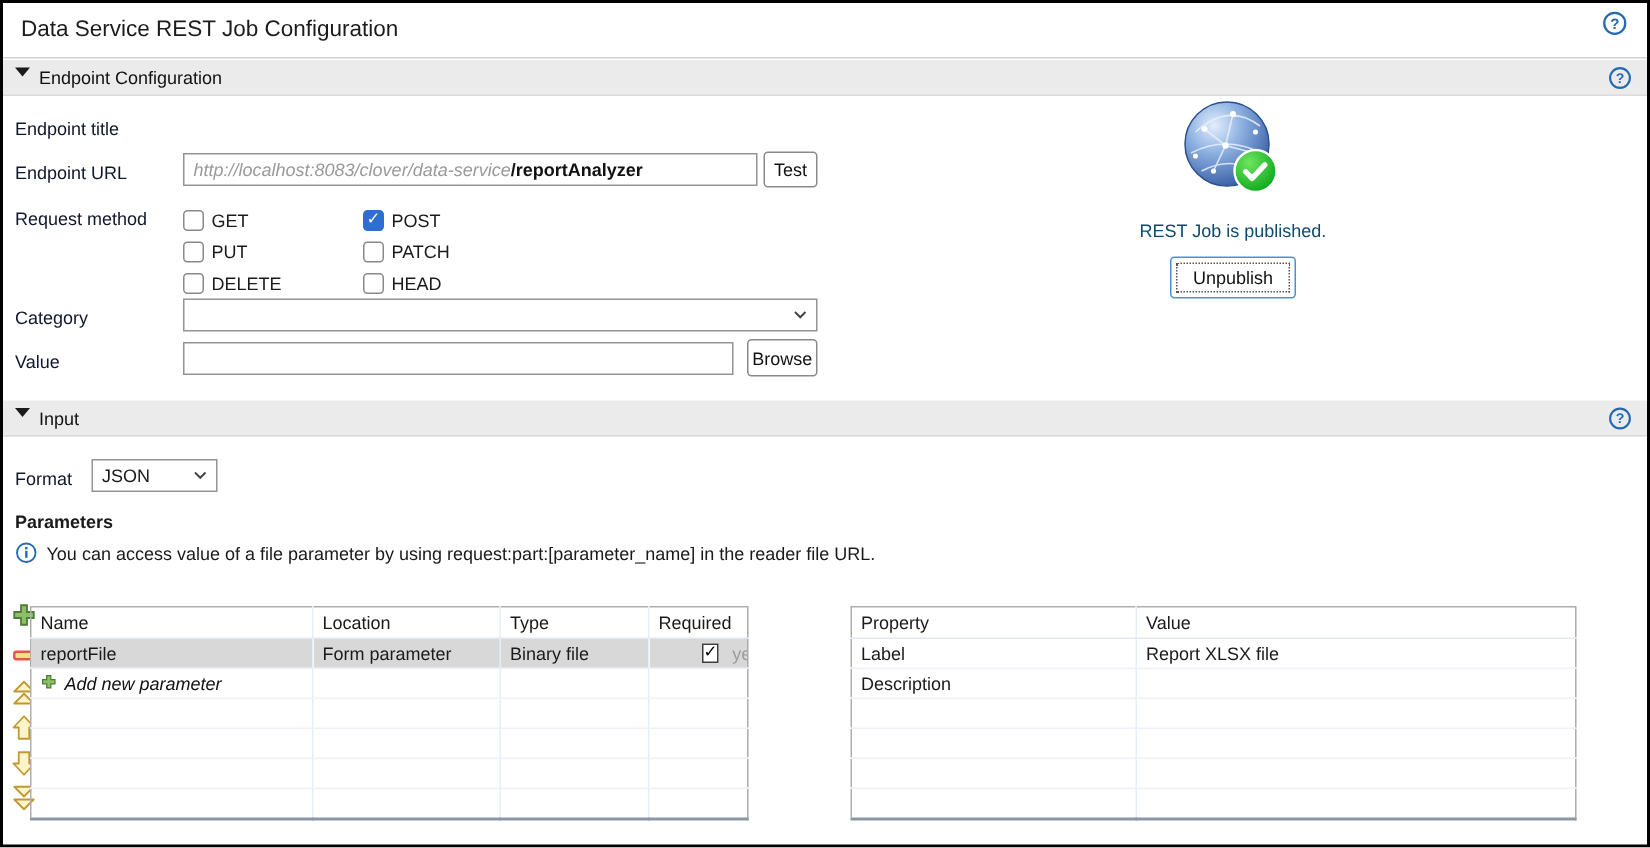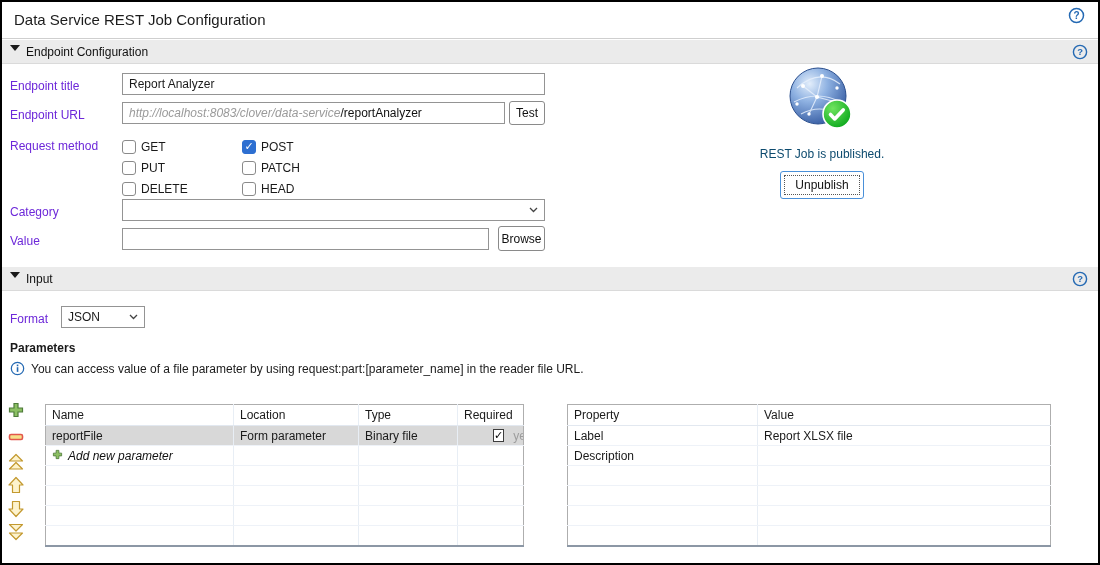--- a/index.html
+++ b/index.html
@@ -13,25 +13,25 @@
 
   .help-icon { position:absolute; width:17px; height:17px; cursor:pointer; }
   .help-icon svg { display:block; width:100%; height:100%; }
 
   
   .section-header { position:absolute; left:0; width:100%; height:24px; background:#ebebeb; border-bottom:1px solid #dadada; }
   .tri-icon { position:absolute; left:8px; top:5px; width:0; height:0; border-left:5px solid transparent; border-right:5px solid transparent; border-top:6px solid #1a1a1a; }
   .section-label { position:absolute; left:24px; top:5px; font-weight:normal; color:#111; }
 
   
-  .flabel { position:absolute; left:8px; color:#6d28d9; }
+  .flabel { position:absolute; left:8px; color:#0f172a; }
   .tb { position:absolute; border:1px solid #949494; background:#fff; display:flex; align-items:center; padding:0 6px; font-family:inherit; font-size:12px; color:#1a1a1a; }
   input.tb { padding:0 6px; }
   .url-base { color:#9a9a9a; font-style:italic; }
-  .url-path { color:#111; font-weight:400; }
+  .url-path { color:#111; font-weight:700; }
   .btn { position:absolute; border:1px solid #8a8a8a; border-radius:3px; background:#fff; font-family:inherit; font-size:12px; color:#111; cursor:pointer; display:flex; align-items:center; justify-content:center; }
 
   .combo { position:absolute; border:1px solid #949494; background:#fff; display:flex; align-items:center; padding:0 22px 0 6px; }
   .combo .chevron { position:absolute; right:6px; top:50%; margin-top:-3px; }
 
   .methods { position:absolute; left:120px; top:134px; display:grid; grid-template-columns:120px 160px; grid-auto-rows:21px; align-items:center; }
   .method { display:flex; align-items:center; cursor:pointer; }
   .cb { width:14px; height:14px; border:1px solid #8a8a8a; border-radius:3px; background:#fff; display:inline-flex; align-items:center; justify-content:center; margin-right:5px; flex:0 0 auto; }
   .cb.checked { background:#2d6fd1; border-color:#2d6fd1; }
   .cb.checked::after { content:"✓"; color:#fff; font-size:11px; font-weight:bold; line-height:1; }
@@ -87,21 +87,20 @@
     <span class="section-label">Endpoint Configuration</span>
     <span class="help-icon" style="left:1070px; top:4px; width:16px; height:16px;">
       <svg viewBox="0 0 17 17">
           <circle cx="8.5" cy="8.5" r="7" fill="none" stroke="#2469b3" stroke-width="1.5"></circle>
           <text x="8.5" y="12" text-anchor="middle" font-size="10" font-weight="bold" fill="#2469b3">?</text>
         </svg>
     </span>
   </div>
 
   <span class="flabel" style="top:77px;">Endpoint title</span>
-  <input class="tb" style="left: 120px; top: 71px; width: 423px; height: 22px;" value="Report Analyzer">
 
   <span class="flabel" style="top:106px;">Endpoint URL</span>
   <div class="tb" style="left:120px; top:100px; width:383px; height:22px;">
     <span class="url-base">http://localhost:8083/clover/data-service</span>
       <span class="url-path">/reportAnalyzer</span>
   </div>
   <button class="btn" style="left:507px; top:99px; width:36px; height:24px;">Test</button>
 
   <span class="flabel" style="top:137px;">Request method</span>
   <div class="methods">
@@ -234,21 +233,21 @@
     <svg viewBox="0 0 18 18">
         <path d="M9 16.5 L2 9 H5.5 V1.5 H12.5 V9 H16 Z" fill="#fdf3cd" stroke="#c3992f" stroke-width="1.2" stroke-linejoin="round"></path>
       </svg>
   </button>
   <button class="tool-btn" style="top:520px;">
     <svg viewBox="0 0 18 18">
         <path d="M9 8l-6.5-6.5h13z M9 16.5L2.5 10h13z" fill="#fdf3cd" stroke="#c3992f" stroke-width="1.2" stroke-linejoin="round"></path>
       </svg>
   </button>
 
-  <table class="grid" style="left:43px; width:424px;">
+  <table class="grid" style="left:18px; width:424px;border-radius:27px;">
     <colgroup>
         <col style="width:188px">
         <col style="width:125px">
         <col style="width:99px">
         <col style="width:66px">
         <col>
       </colgroup>
     <thead>
       <tr>
         <th>Name</th>

